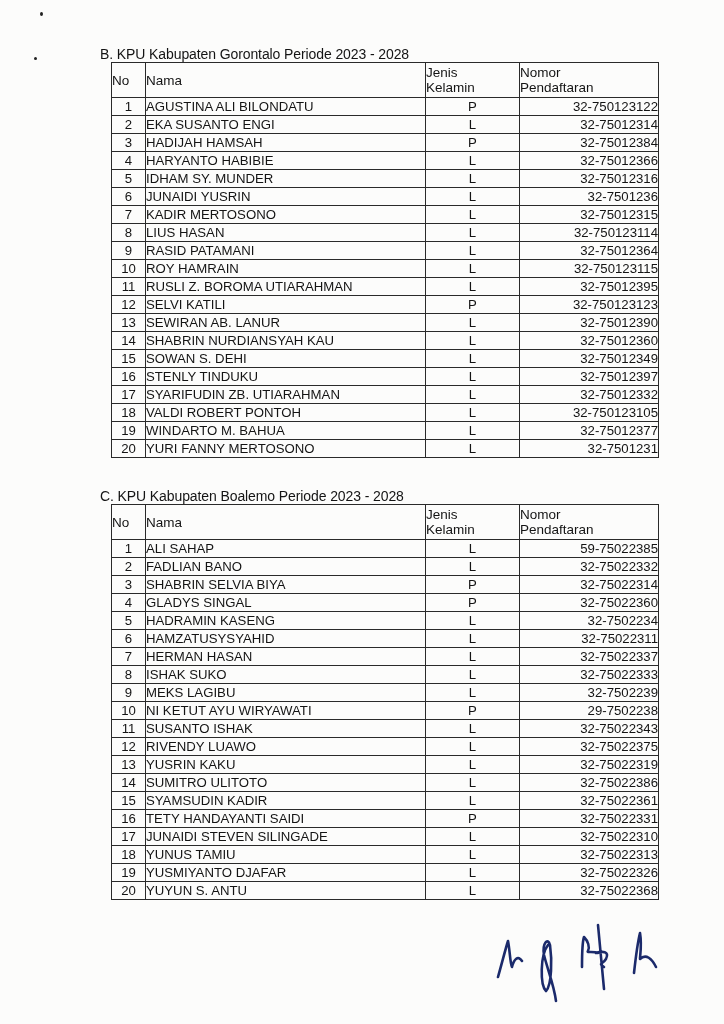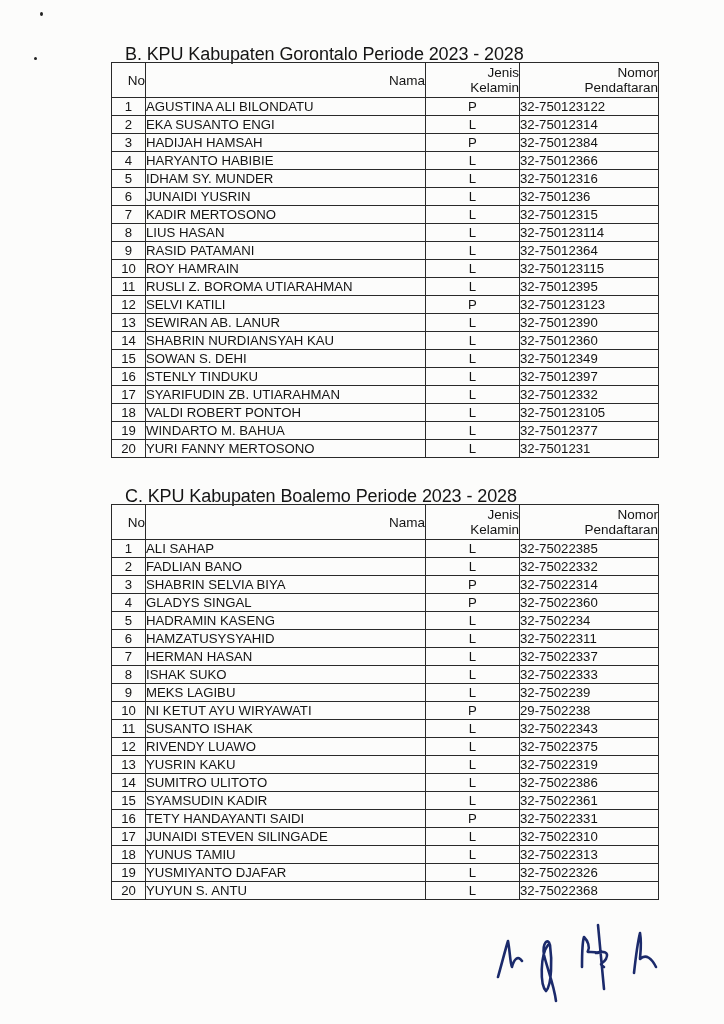--- a/index.html
+++ b/index.html
@@ -4,41 +4,41 @@
 <style>
   html, body { margin: 0; padding: 0; }
   body {
     width: 724px; height: 1024px; position: relative; overflow: hidden;
     background: #fcfcfb;
     font-family: "Liberation Sans", sans-serif;
     color: #141414;
   }
   .speck { position: absolute; background: #222; border-radius: 50%; }
   .section-title {
-    position: absolute; left: 125px;
-    font-size: 18px; line-height: 16px; letter-spacing: -0.1px;
+    position: absolute; left: 100px;
+    font-size: 14px; line-height: 16px; letter-spacing: -0.1px;
     white-space: nowrap;
   }
   table.reg {
     position: absolute; left: 111px;
     border-collapse: collapse; table-layout: fixed;
     font-size: 13.2px;
   }
   table.reg th, table.reg td {
     border: 1px solid #2a2a2a; padding: 0; overflow: hidden; white-space: nowrap;
   }
   table.reg th {
-    font-weight: normal; text-align: right; line-height: 15px; height: 34px;
+    font-weight: normal; text-align: left; line-height: 15px; height: 34px;
     font-size: 13.5px;
   }
   table.reg td { height: 17px; line-height: 17px; }
   td.c-no { text-align: center; }
   td.c-nama { padding-left: 5px; margin-left: 36px; }
   td.c-jk { text-align: center; }
-  td.c-nomor { padding-left: 5px; }
+  td.c-nomor { padding-left: 5px; text-align: right; }
   col.w-no { width: 34px; }
   col.w-nama { width: 280px; }
   col.w-jk { width: 94px; }
   col.w-nomor { width: 139px; }
   #sec-b-title { top: 46px; }
   #sec-b-table { top: 62px; }
   #sec-c-title { top: 488px; }
   #sec-c-table { top: 504px; }
   .signature { position: absolute; left: 490px; top: 915px; width: 180px; height: 95px; }
 </style>
@@ -202,21 +202,21 @@
       <th>Nama</th>
       <th><span style="display:inline-block;width:60px;white-space:normal;">Jenis Kelamin</span></th>
       <th><span style="display:inline-block;width:100px;white-space:normal;">Nomor Pendaftaran</span></th>
     </tr>
   </thead>
   <tbody>
       <tr>
         <td class="c-no">1</td>
         <td class="c-nama">ALI SAHAP</td>
         <td class="c-jk">L</td>
-        <td class="c-nomor">32-75022385</td>
+        <td class="c-nomor">59-75022385</td>
       </tr>
       <tr>
         <td class="c-no">2</td>
         <td class="c-nama">FADLIAN BANO</td>
         <td class="c-jk">L</td>
         <td class="c-nomor">32-75022332</td>
       </tr>
       <tr>
         <td class="c-no">3</td>
         <td class="c-nama">SHABRIN SELVIA BIYA</td>

